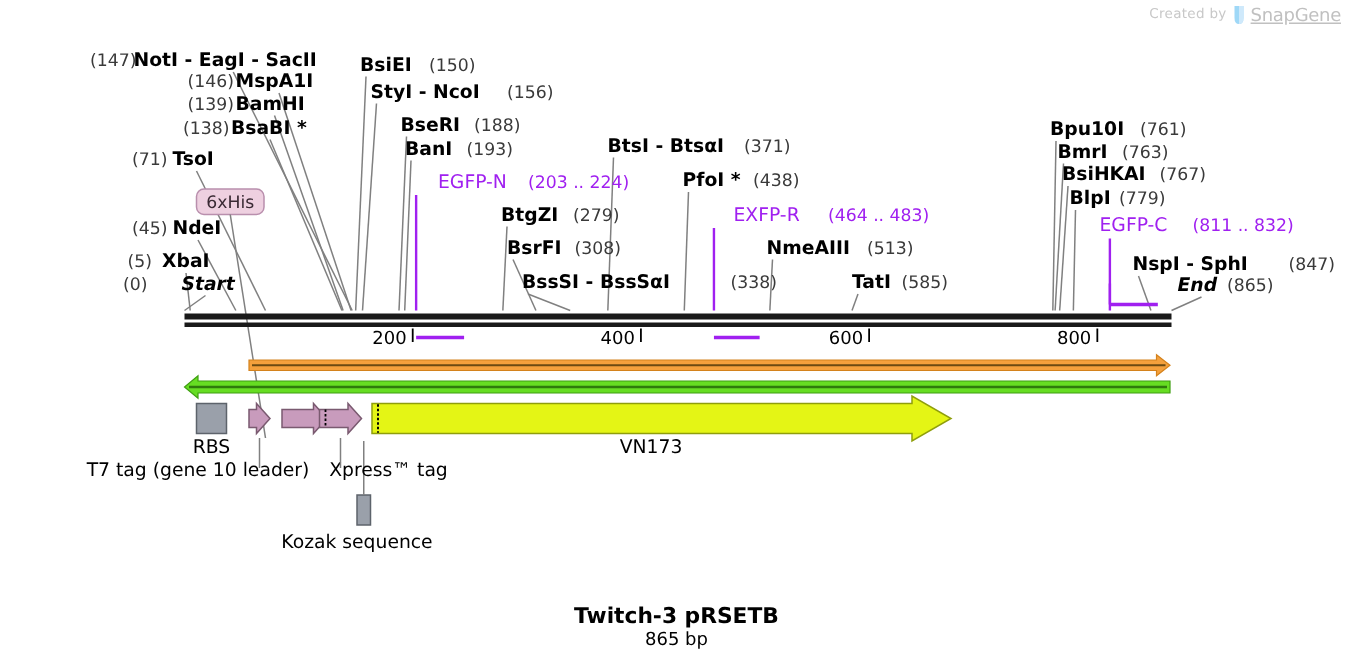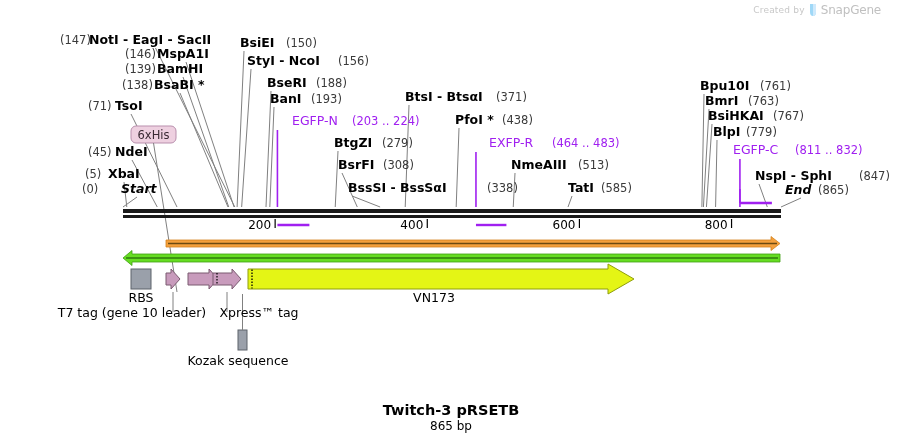--- a/index.html
+++ b/index.html
@@ -16,38 +16,39 @@
     color: #000000;
   }
   #map {
     position: absolute;
     left: 0; top: 0;
     width: 902px;
     height: 442px;
   }
   .wm {
     position: absolute;
-    right: 21px;
+    right: 8px;
     top: 3px;
     display: flex;
     align-items: center;
     gap: 4px;
     font-size: 9px;
     color: #c8c8c8;
     letter-spacing: .2px;
   }
   .wm .wm-logo {
     display: inline-block;
     width: 8px; height: 12px;
     position: relative;
   }
   .wm .wm-name {
     font-size: 12px;
     color: #c0c0c0;
     letter-spacing: -.2px;
+    text-decoration: underline;
   }
   svg text { dominant-baseline: alphabetic; }
   .lbl { font-family: "DejaVu Sans", "Liberation Sans", sans-serif; }
   .enz { font-weight: bold; font-size: 12.5px; fill: #000; }
   .pos { font-weight: normal; font-size: 11.5px; fill: #3a3a3a; }
   .ft  { font-size: 12.5px; fill: #a020f0; }
   .ftp { font-size: 11.5px; fill: #a020f0; }
   .startend { font-weight: bold; font-style: italic; font-size: 12.5px; fill: #000; }
   .rul { font-size: 12px; fill: #000; }
   .trk { font-size: 12.5px; fill: #000; }

